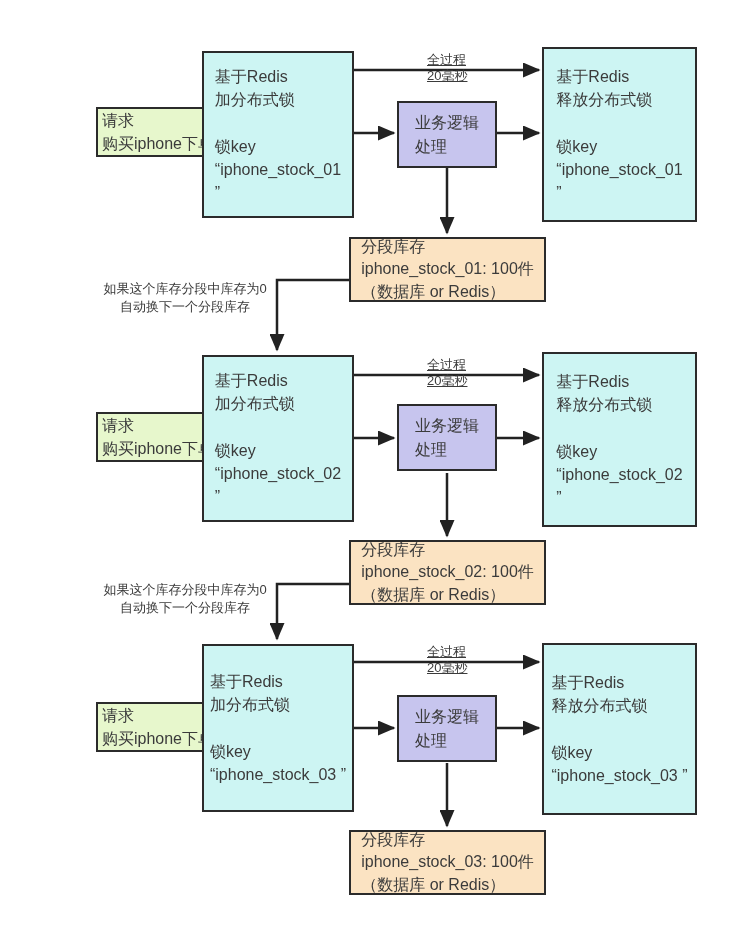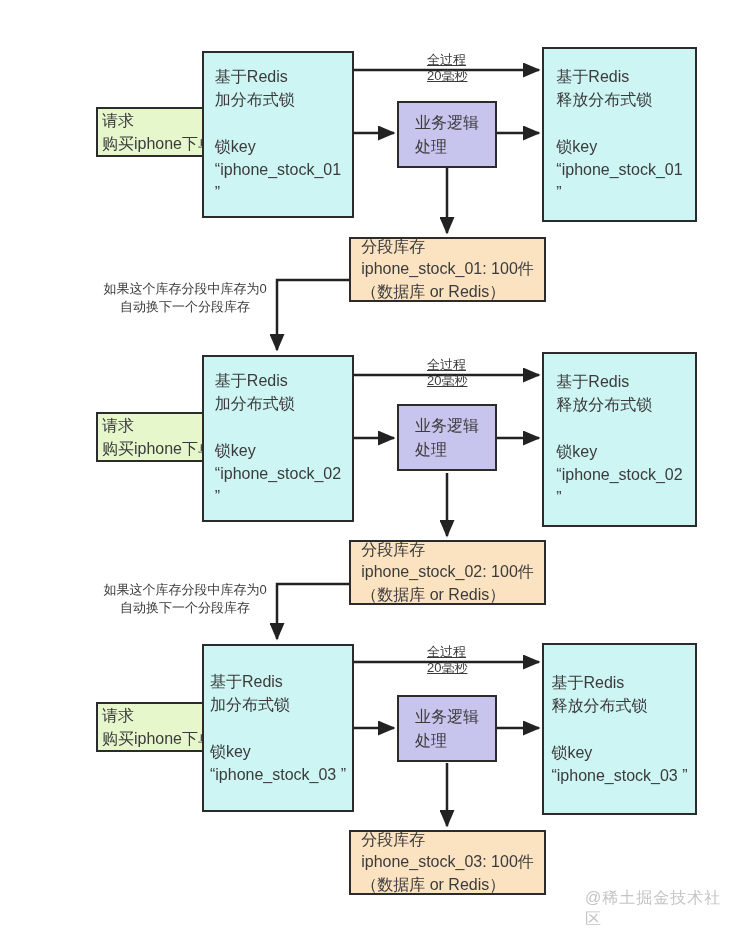--- a/index.html
+++ b/index.html
@@ -125,14 +125,13 @@
 释放分布式锁
 
 锁key
 “iphone_stock_03 ”</div>
   <div class="duration" style="left:427px;top:644px;">全过程
 20毫秒</div>
   <div class="box stock" style="left:349px;top:830px;width:197px;height:65px;">分段库存
 iphone_stock_03: 100件
 （数据库 or Redis）</div>
 
-  <div class="watermark" style="left:585px;top:888px;">@稀土掘金技术社区</div>
 </div>
 
 </body></html>

